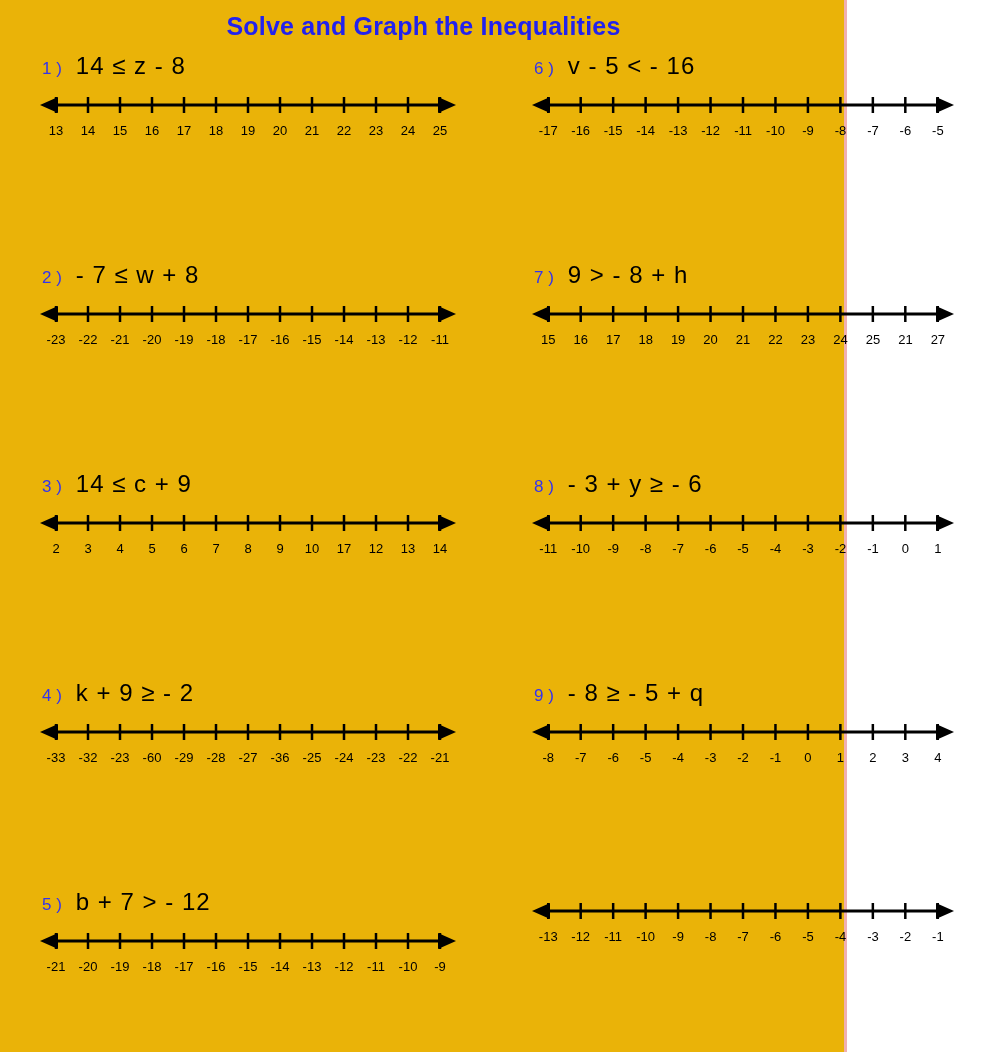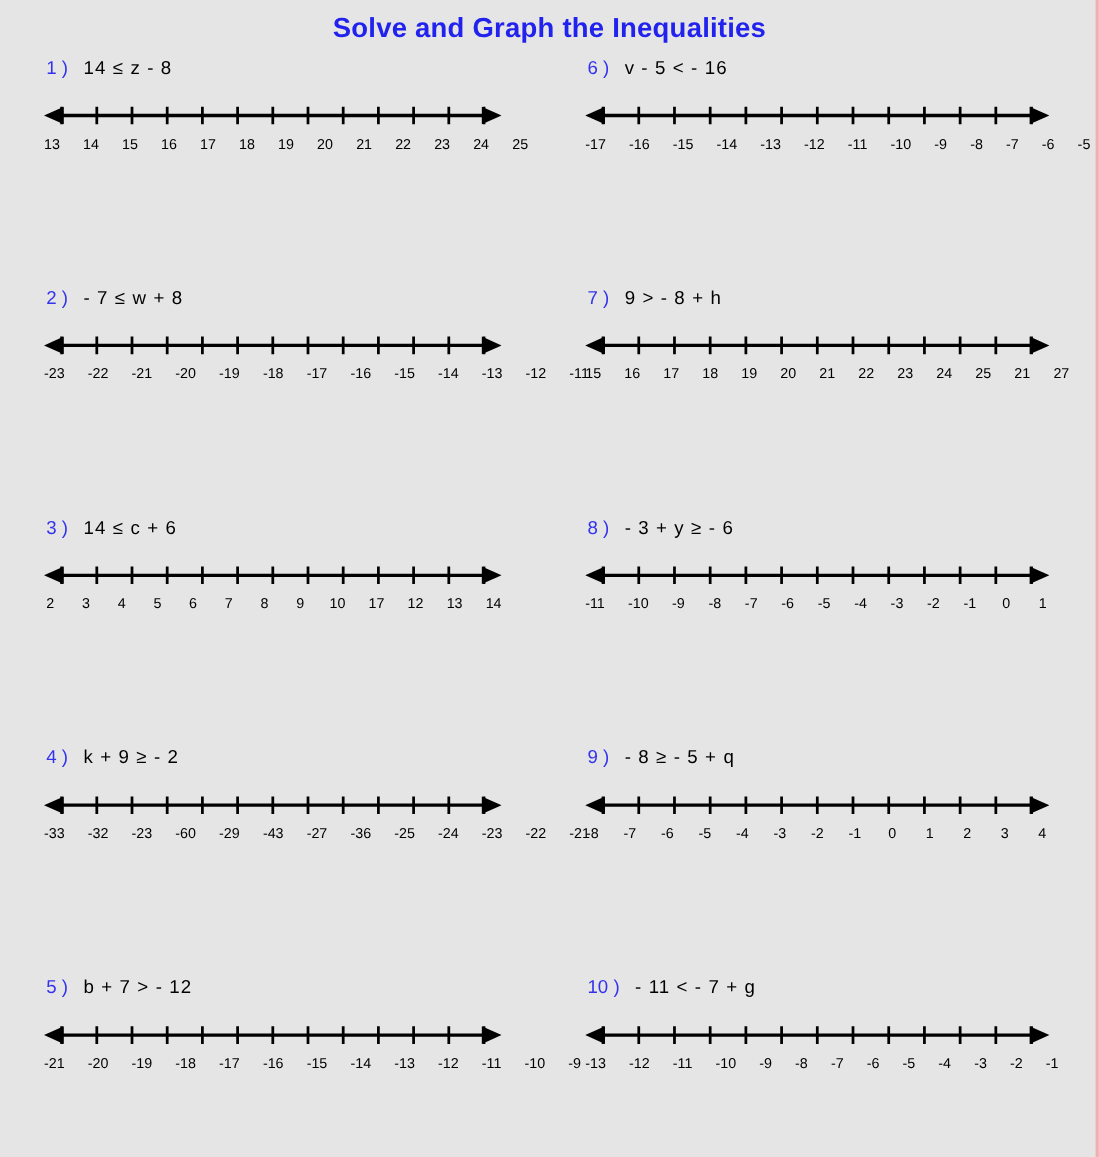--- a/index.html
+++ b/index.html
@@ -9,23 +9,23 @@
   }
   body {
     width: 999px;
     height: 1052px;
     position: relative;
     font-family: "Liberation Sans", sans-serif;
     overflow: hidden;
   }
   .page {
     position: relative;
-    width: 999px;
+    width: 847px;
     height: 1052px;
-    background: #e5e5e5;
+    background: #eab308;
     box-sizing: border-box;
   }
   .right-rule {
     position: absolute;
     top: 0;
     right: 0;
     width: 3px;
     height: 1052px;
     background: #f0b0b0;
   }
@@ -60,39 +60,38 @@
     padding-left: 42px;
     height: 30px;
   }
   .prob-num {
     color: #3333ee;
     font-size: 17px;
     margin-right: 14px;
     white-space: nowrap;
   }
   .prob-expr {
-    font-size: 17px;
+    font-size: 24px;
     color: #000;
     white-space: nowrap;
     letter-spacing: 1px;
   }
   .numline-wrap {
     position: relative;
     margin-top: 8px;
     height: 60px;
   }
   .numline-wrap.left { padding-left: 40px; padding-right: 36px; }
   .numline-wrap.right { padding-left: 40px; padding-right: 30px; }
   svg.numline { display: block; }
   .labels {
     display: flex;
     font-size: 13px;
     color: #000;
     margin-top: 3px;
-    gap: 21px;
   }
   .labels span {
     flex: 1 1 0;
     text-align: center;
     white-space: nowrap;
   }
 </style>
 </head>
 <body>
 
@@ -260,21 +259,21 @@
             <span>24</span>
             <span>25</span>
             <span>21</span>
             <span>27</span>
           </div>
         </div>
       </div>
       <div class="problem">
         <div class="prob-head">
           <span class="prob-num">3 )</span>
-          <span class="prob-expr">14  ≤  c + 6</span>
+          <span class="prob-expr">14  ≤  c + 9</span>
         </div>
         <div class="numline-wrap left">
           <svg class="numline" width="416" height="30" viewBox="0 0 416 30">
             <line x1="8" y1="15" x2="408" y2="15" stroke="#000" stroke-width="3"></line>
             <polygon points="0,15 18,7 18,23" fill="#000"></polygon>
             <polygon points="416,15 398,7 398,23" fill="#000"></polygon>
             <line x1="16" y1="7" x2="16" y2="23" stroke="#000" stroke-width="2.5"></line>
             <line x1="48" y1="7" x2="48" y2="23" stroke="#000" stroke-width="2.5"></line>
             <line x1="80" y1="7" x2="80" y2="23" stroke="#000" stroke-width="2.5"></line>
             <line x1="112" y1="7" x2="112" y2="23" stroke="#000" stroke-width="2.5"></line>
@@ -369,21 +368,21 @@
             <line x1="336" y1="7" x2="336" y2="23" stroke="#000" stroke-width="2.5"></line>
             <line x1="368" y1="7" x2="368" y2="23" stroke="#000" stroke-width="2.5"></line>
             <line x1="400" y1="7" x2="400" y2="23" stroke="#000" stroke-width="2.5"></line>
           </svg>
           <div class="labels" style="width: 416px;">
             <span>-33</span>
             <span>-32</span>
             <span>-23</span>
             <span>-60</span>
             <span>-29</span>
-            <span>-43</span>
+            <span>-28</span>
             <span>-27</span>
             <span>-36</span>
             <span>-25</span>
             <span>-24</span>
             <span>-23</span>
             <span>-22</span>
             <span>-21</span>
           </div>
         </div>
       </div>
@@ -463,24 +462,20 @@
             <span>-14</span>
             <span>-13</span>
             <span>-12</span>
             <span>-11</span>
             <span>-10</span>
             <span>-9</span>
           </div>
         </div>
       </div>
       <div class="problem">
-        <div class="prob-head">
-          <span class="prob-num">10 )</span>
-          <span class="prob-expr">- 11  &lt;  - 7 + g</span>
-        </div>
         <div class="numline-wrap right">
           <svg class="numline" width="422" height="30" viewBox="0 0 422 30">
             <line x1="8" y1="15" x2="414" y2="15" stroke="#000" stroke-width="3"></line>
             <polygon points="0,15 18,7 18,23" fill="#000"></polygon>
             <polygon points="422,15 404,7 404,23" fill="#000"></polygon>
             <line x1="16.23076923076923" y1="7" x2="16.23076923076923" y2="23" stroke="#000" stroke-width="2.5"></line>
             <line x1="48.69230769230769" y1="7" x2="48.69230769230769" y2="23" stroke="#000" stroke-width="2.5"></line>
             <line x1="81.15384615384615" y1="7" x2="81.15384615384615" y2="23" stroke="#000" stroke-width="2.5"></line>
             <line x1="113.61538461538461" y1="7" x2="113.61538461538461" y2="23" stroke="#000" stroke-width="2.5"></line>
             <line x1="146.07692307692307" y1="7" x2="146.07692307692307" y2="23" stroke="#000" stroke-width="2.5"></line>

